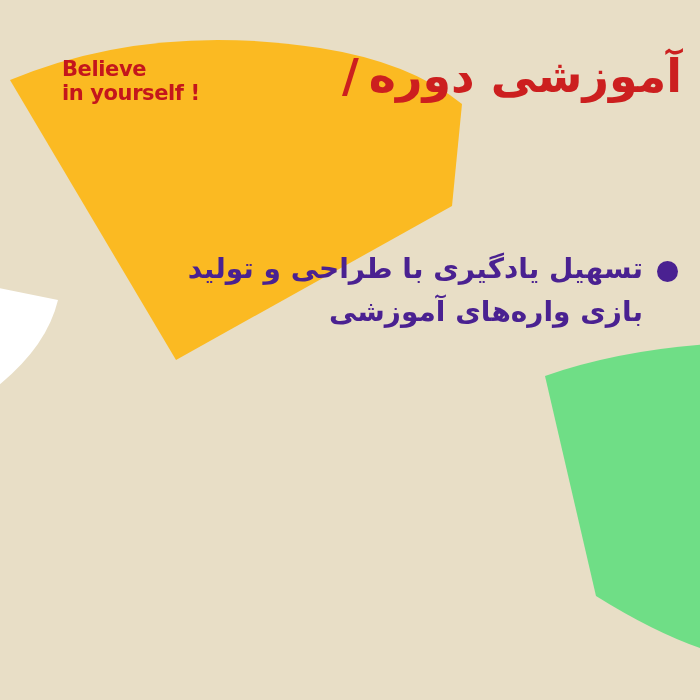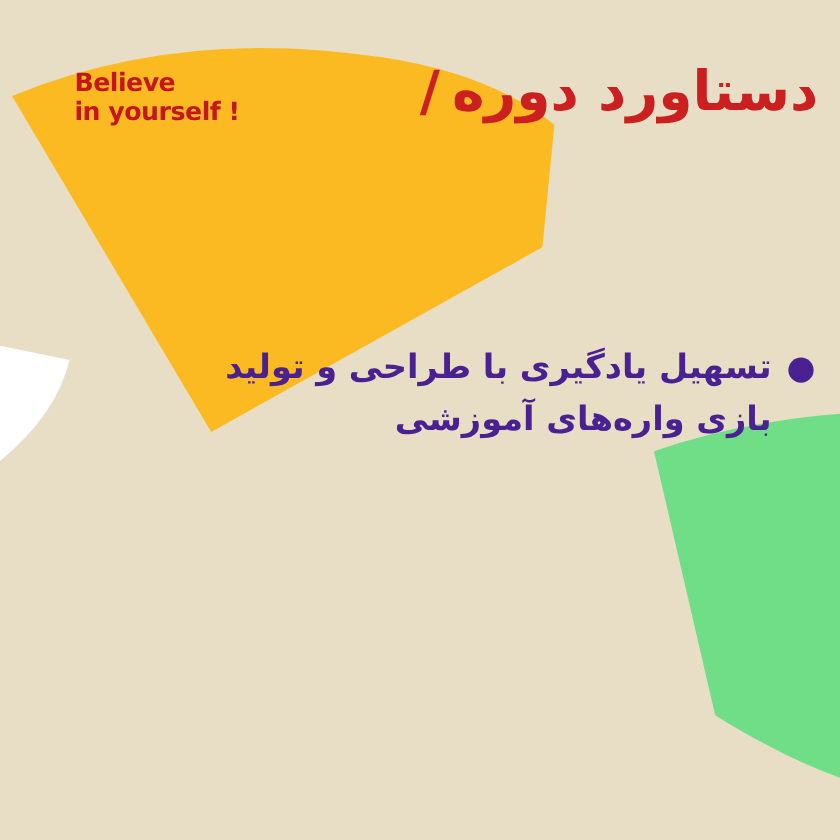--- a/index.html
+++ b/index.html
@@ -70,21 +70,20 @@
     line-height: 1.05;
   }
   
   .bullet-row {
     position: absolute;
     direction: rtl;
     display: flex;
     flex-direction: row;
     align-items: flex-start;
     gap: 14px;
-    margin-top: 37px;
   }
   #bullet-1 { right: 22px; top: 248px; width: 560px; }
   #bullet-2 { right: 22px; top: 408px; width: 600px; }
 
   .bullet-dot {
     flex: 0 0 auto;
     width: 21px;
     height: 21px;
     border-radius: 50%;
     background: #4a2191;
@@ -124,21 +123,21 @@
              Q 620 350 712 344
              L 712 652
              Q 660 636 596 596
              Z"></path>
   </svg>
 
   <div id="believe">Believe
 in yourself !</div>
 
   <div id="title-wrap">
-    <span id="title-text">دستاورد دوره</span>
+    <span id="title-text">آموزشی دوره</span>
     <span id="title-slash">/</span>
   </div>
 
   <div id="bullet-1" class="bullet-row">
     <span class="bullet-dot"></span>
     <span class="bullet-text">تسهیل یادگیری با طراحی و تولید بازی واره‌های آموزشی</span>
   </div>
 
 
 </div>

